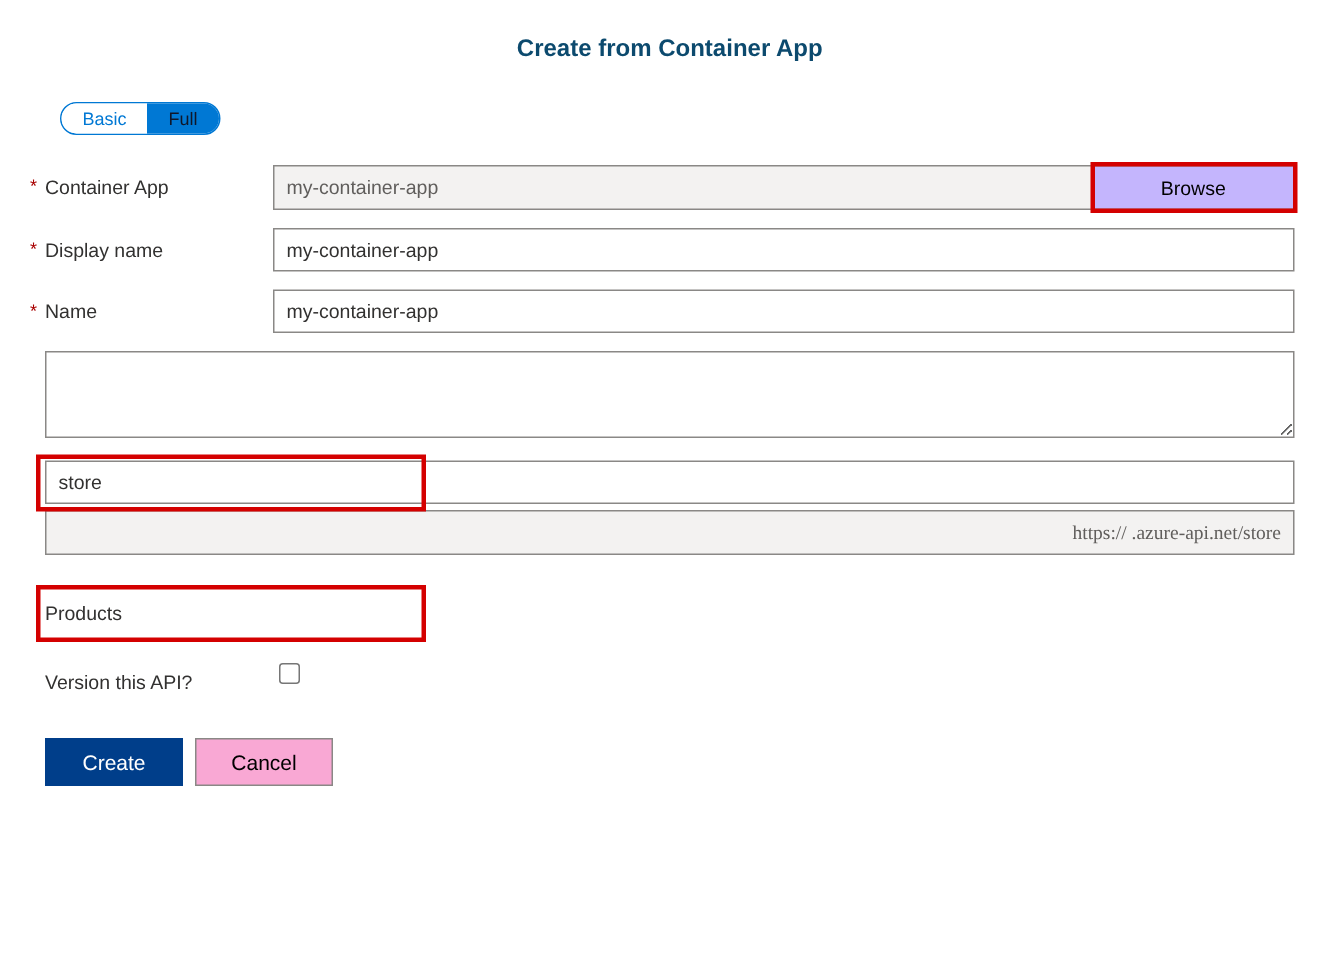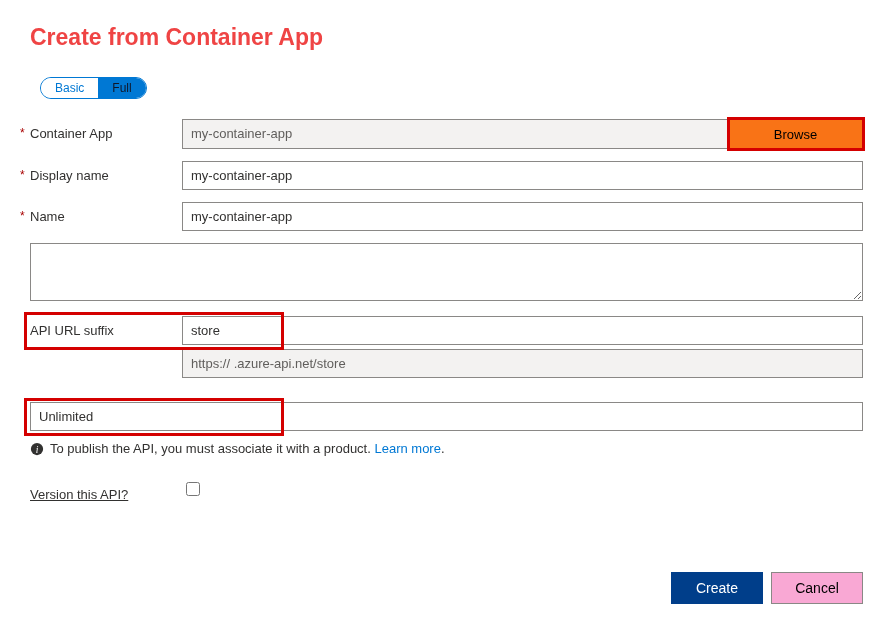--- a/index.html
+++ b/index.html
@@ -6,24 +6,25 @@
   body {
     margin: 0;
     padding: 24px 30px;
     font-family: "Segoe UI", Arial, sans-serif;
     font-size: 13px;
     color: #323130;
     background: #fff;
     width: 893px;
   }
   h1.page-title {
-    font-size: 23px;
+    font-size: 16px;
     font-weight: 600;
     margin: 0 0 26px 0;
-    color: #ef4444;
+    color: #0c4a6e;
+    text-align: center;
   }
   .toggle-wrap {
     margin-left: 10px;
     margin-bottom: 20px;
   }
   .toggle {
     display: inline-flex;
     border: 1px solid #0078d4;
     border-radius: 12px;
     overflow: hidden;
@@ -78,34 +79,35 @@
   }
   .container-app-row {
     display: flex;
     gap: 0;
   }
   .container-app-row .readonly { flex: 1; }
   .browse-btn {
     width: 134px;
     border: 1px solid #8a8886;
     border-left: none;
-    background: #f97316;
+    background: #c4b5fd;
     font-size: 13px;
     cursor: pointer;
     padding: 0;
   }
   .base-url-block { margin-top: 4px; }
   .base-url-label { font-size: 13px; margin-bottom: 4px; color: #323130; }
   .base-url-value {
     background: #f3f2f1;
     border: 1px solid #8a8886;
     padding: 6px 8px;
-    font-family: Liberation Sans, sans-serif;
+    font-family: Liberation Serif, serif;
     font-size: 13px;
     color: #605e5c;
+    text-align: right;
   }
   .info-line {
     margin-top: 10px;
     font-size: 13px;
     color: #323130;
     display: flex;
     align-items: center;
     gap: 6px;
   }
   .info-icon {
@@ -114,23 +116,22 @@
     align-items: center;
     justify-content: center;
   }
   .info-line a { color: #0078d4; text-decoration: none; }
   .checkbox {
     width: 14px; height: 14px;
     margin-top: 2px;
   }
   .footer {
     display: flex;
-    justify-content: flex-end;
     gap: 8px;
-    margin-top: 70px;
+    margin-top: 30px;
   }
   .btn {
     min-width: 92px;
     height: 32px;
     border: 1px solid #8a8886;
     background: #f9a8d4;
     font-size: 14px;
     cursor: pointer;
     padding: 0 18px;
   }
@@ -204,54 +205,39 @@
 </div>
 
 <div class="form-row">
   <div class="input-cell">
     <textarea style=""></textarea>
   </div>
 </div>
 
 <div class="form-row row-hl-wrap row-suffix">
   <div class="row-hl-box" style="left:-6px; top:-4px; width:260px; height:38px;"></div>
-  <div class="label-cell">
-    <span>API URL suffix</span>
-  </div>
   <div class="input-cell">
     <input type="text" value="store" style="">
     <div class="base-url-block">
       <div class="base-url-value">https://             .azure-api.net/store</div>
     </div>
   </div>
 </div>
 
 <div class="form-row">
 </div>
 
 <div class="form-row row-hl-wrap row-products">
   <div class="row-hl-box" style="left:-6px; top:-4px; width:260px; height:38px;"></div>
-  <div class="input-cell">
-    <input type="text" value="Unlimited" style="">
-    <div class="info-line">
-      <span class="info-icon">
-        <svg viewBox="0 0 16 16" width="14" height="14">
-            <circle cx="8" cy="8" r="7" fill="#323130"></circle>
-            <text x="8" y="12" text-anchor="middle" font-size="11" font-family="Georgia" font-style="italic" fill="#fff">i</text>
-          </svg>
-      </span>
-      <span>
-        <span>To publish the API, you must associate it with a product. </span>
-        <a href="#">Learn more</a><span>.</span>
-      </span>
-    </div>
-  </div>
-</div>
-
-<div class="form-row" style="margin-top:24px;text-decoration:underline;">
+  <div class="label-cell">
+    <span>Products</span>
+  </div>
+</div>
+
+<div class="form-row" style="margin-top:24px;">
   <div class="label-cell">
     <span>Version this API?</span>
   </div>
   <div class="input-cell">
     <input type="checkbox" class="checkbox" style="">
   </div>
 </div>
 
 <div class="footer">
   <button class="btn primary">Create</button>

